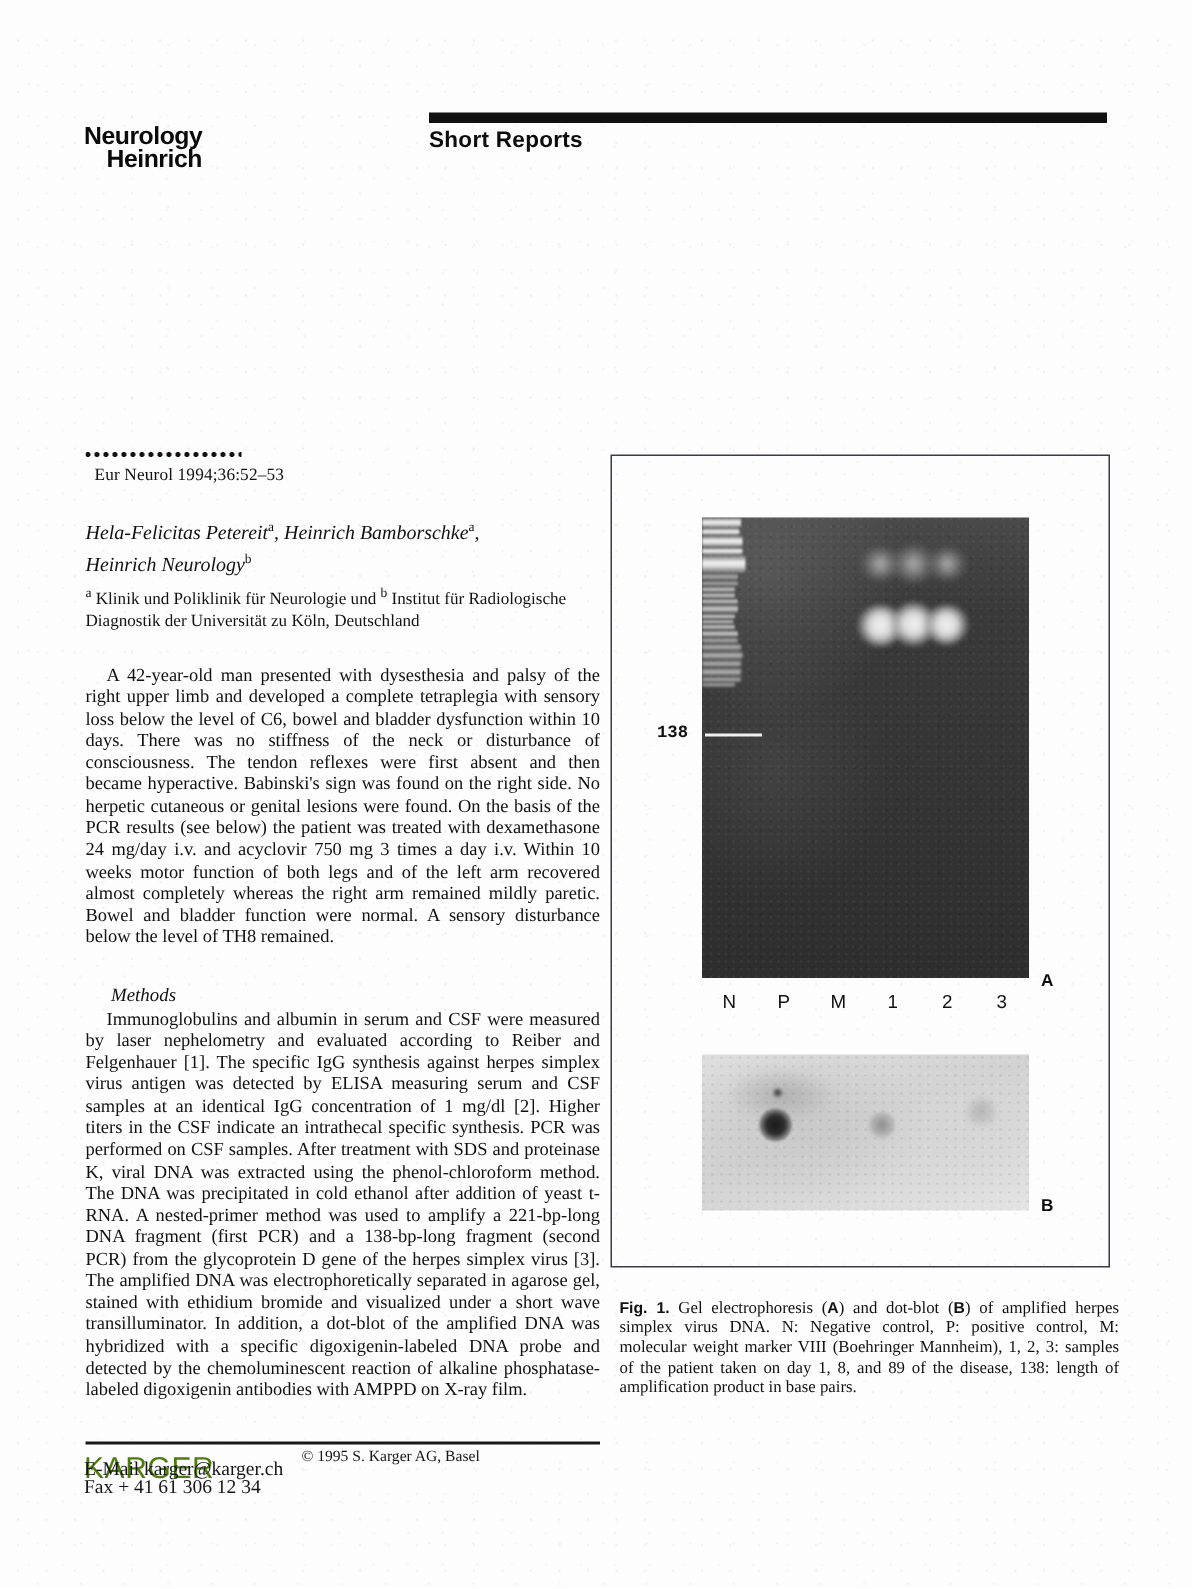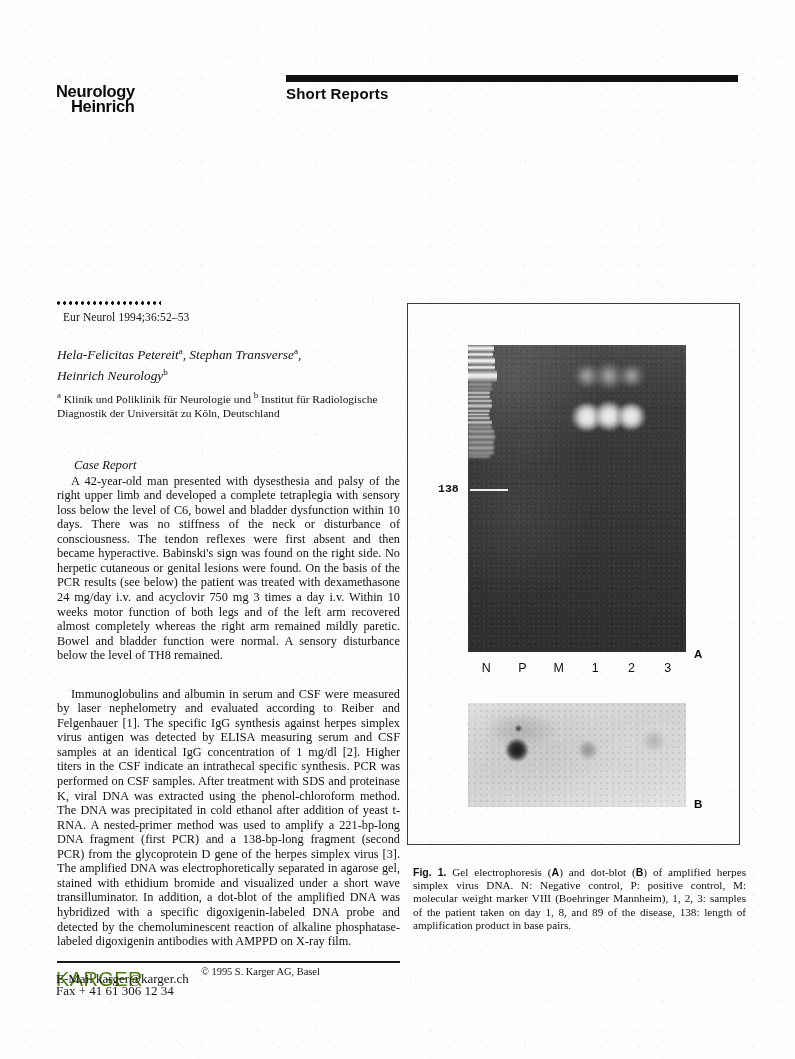--- a/index.html
+++ b/index.html
@@ -101,21 +101,21 @@
     font-size: 13.3px;
     line-height: 16.5px;
     color: #111;
     margin: 0 0 3px 0;
   }
   #authors sup, #affil sup { font-style: normal; font-size: 9px; }
   #affil {
     font-size: 11.4px;
     line-height: 14px;
     color: #111;
-    margin: 0 0 38px 0;
+    margin: 0 0 22px 0;
   }
 
   .sec-head {
     font-style: italic;
     font-size: 12.6px;
     color: #111;
     margin: 0 0 1px 17px;
   }
   .body-par {
     font-size: 12.3px;
@@ -330,34 +330,34 @@
     <span class="l2">Heinrich</span>
   </div>
 
   <div id="col-left">
 
     <div class="dotrule"></div>
     <div id="citation">Eur Neurol 1994;36:52–53</div>
 
 
     <div id="authors">
-      <span>Hela-Felicitas Petereit</span><sup>a</sup><span>, Stephan Transverse</span><sup>a</sup><span>,</span><br>
+      <span>Hela-Felicitas Petereit</span><sup>a</sup><span>, Heinrich Bamborschke</span><sup>a</sup><span>,</span><br>
       <span>Heinrich Neurology</span><sup>b</sup>
     </div>
 
     <div id="affil">
       <sup>a</sup><span> Klinik und Poliklinik für Neurologie und </span><sup>b</sup><span> Institut für Radiologische Diagnostik der Universität zu Köln, Deutschland</span>
     </div>
 
     <div>
-      <div class="sec-head">Case Report</div>
       <p class="body-par">A 42-year-old man presented with dysesthesia and palsy of the right upper limb and developed a complete tetraplegia with sensory loss below the level of C6, bowel and bladder dysfunction within 10 days. There was no stiffness of the neck or disturbance of consciousness. The tendon reflexes were first absent and then became hyperactive. Babinski's sign was found on the right side. No herpetic cutaneous or genital lesions were found. On the basis of the PCR results (see below) the patient was treated with dexamethasone 24 mg/day i.v. and acyclovir 750 mg 3 times a day i.v. Within 10 weeks motor function of both legs and of the left arm recovered almost completely whereas the right arm remained mildly paretic. Bowel and bladder function were normal. A sensory disturbance below the level of TH8 remained.</p>
     </div>
 
     <div id="methods-block">
+      <div class="sec-head">Methods</div>
       <p class="body-par">Immunoglobulins and albumin in serum and CSF were measured by laser nephelometry and evaluated according to Reiber and Felgenhauer [1]. The specific IgG synthesis against herpes simplex virus antigen was detected by ELISA measuring serum and CSF samples at an identical IgG concentration of 1 mg/dl [2]. Higher titers in the CSF indicate an intrathecal specific synthesis. PCR was performed on CSF samples. After treatment with SDS and proteinase K, viral DNA was extracted using the phenol-chloroform method. The DNA was precipitated in cold ethanol after addition of yeast t-RNA. A nested-primer method was used to amplify a 221-bp-long DNA fragment (first PCR) and a 138-bp-long fragment (second PCR) from the glycoprotein D gene of the herpes simplex virus [3]. The amplified DNA was electrophoretically separated in agarose gel, stained with ethidium bromide and visualized under a short wave transilluminator. In addition, a dot-blot of the amplified DNA was hybridized with a specific digoxigenin-labeled DNA probe and detected by the chemoluminescent reaction of alkaline phosphatase-labeled digoxigenin antibodies with AMPPD on X-ray film.</p>
     </div>
 
   </div>
 
   <div id="fig-box"></div>
 
   <div id="gel">
     <div class="grain"></div>
 

